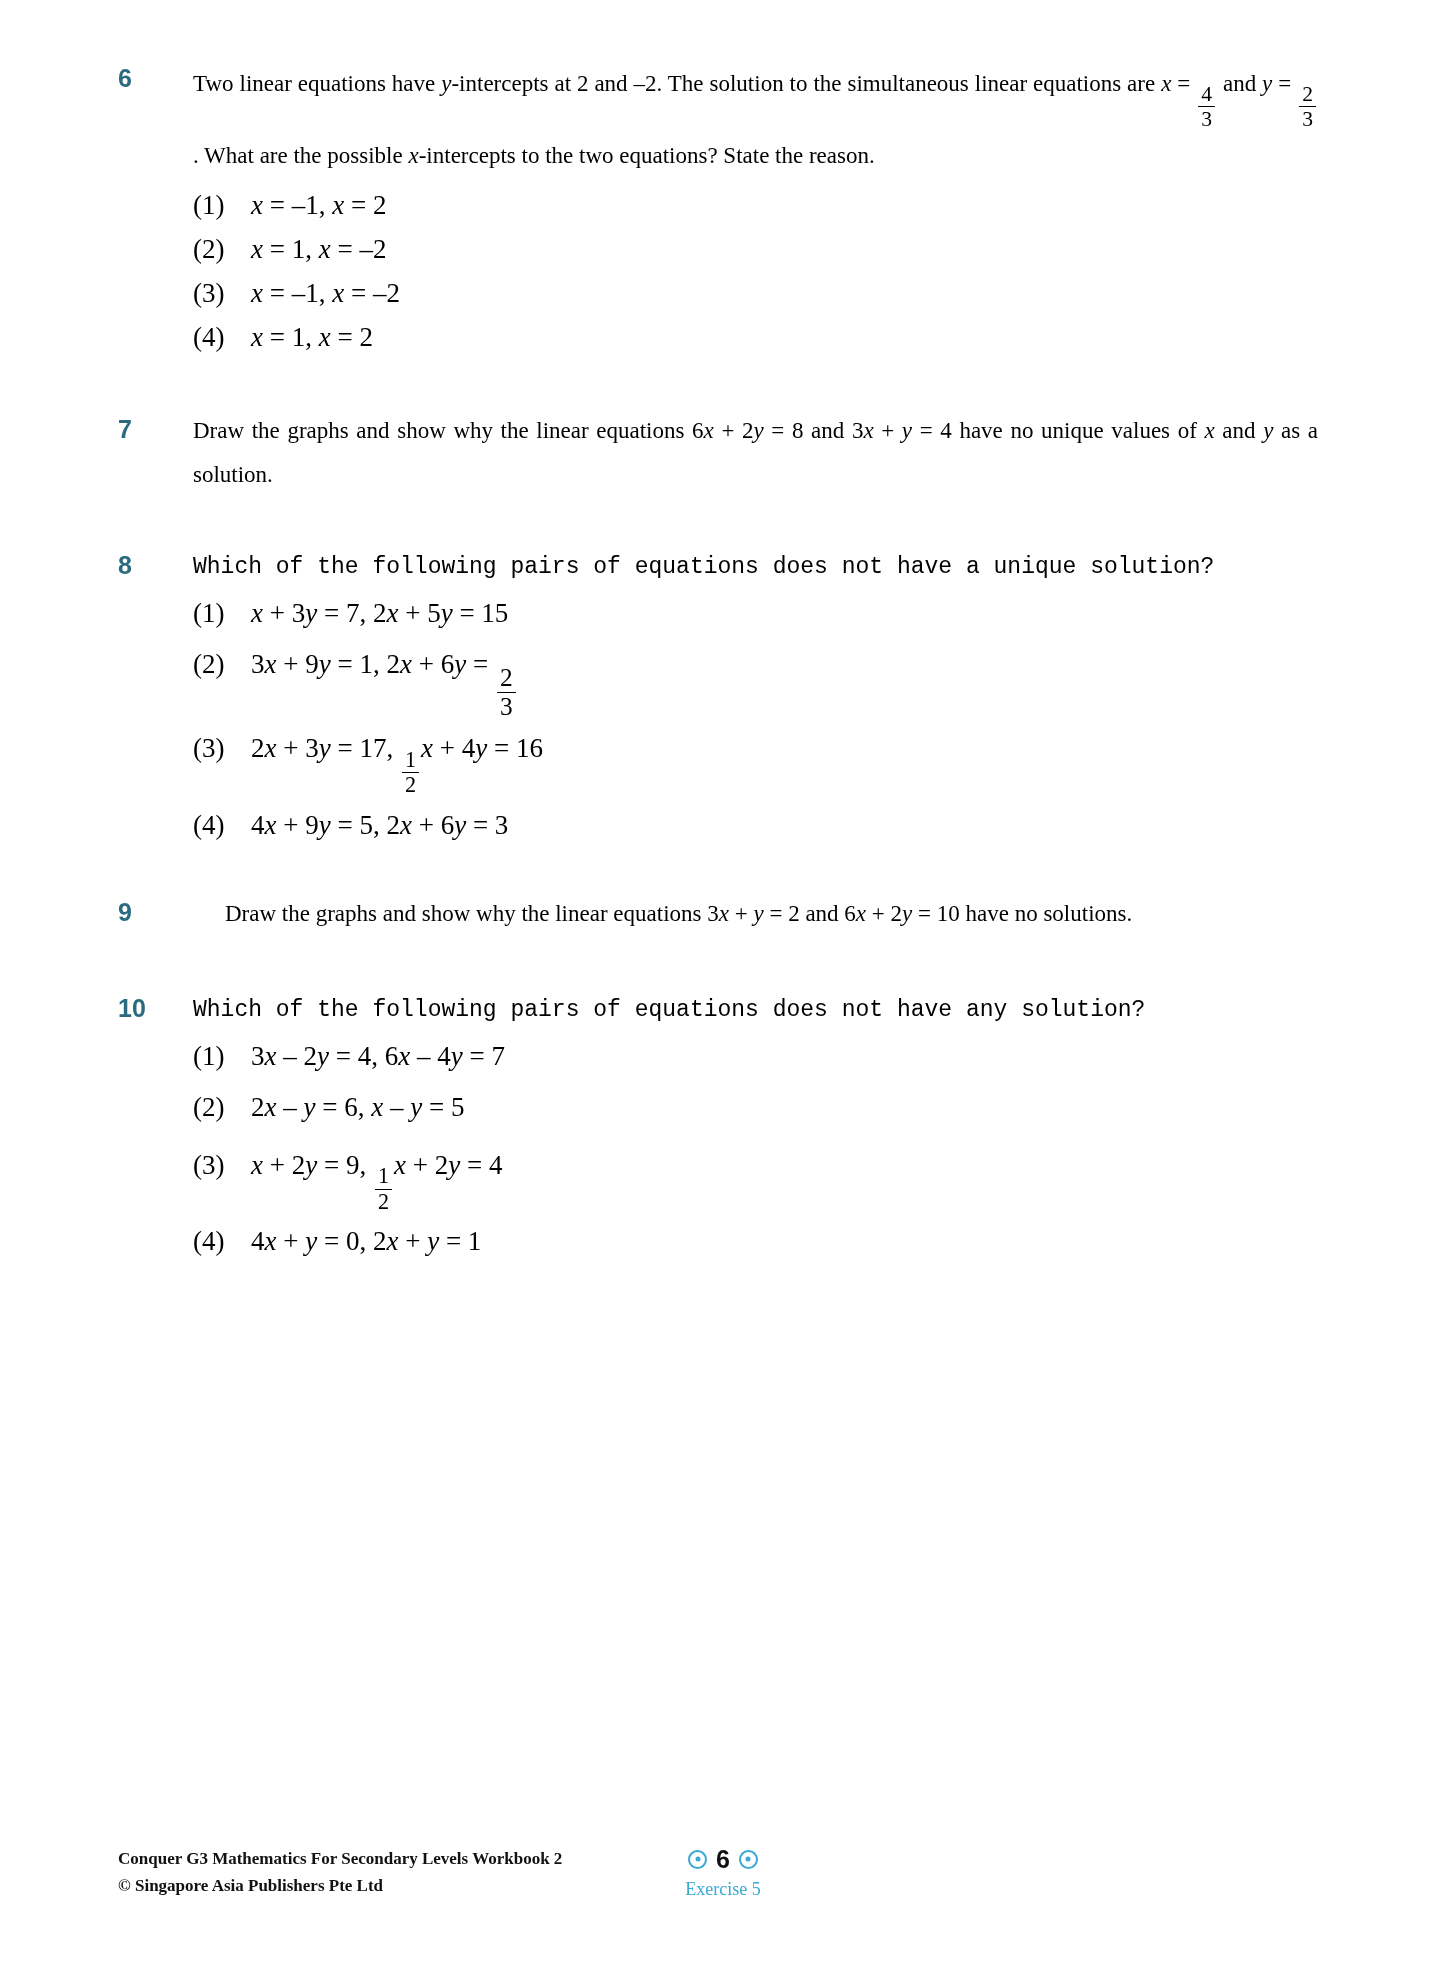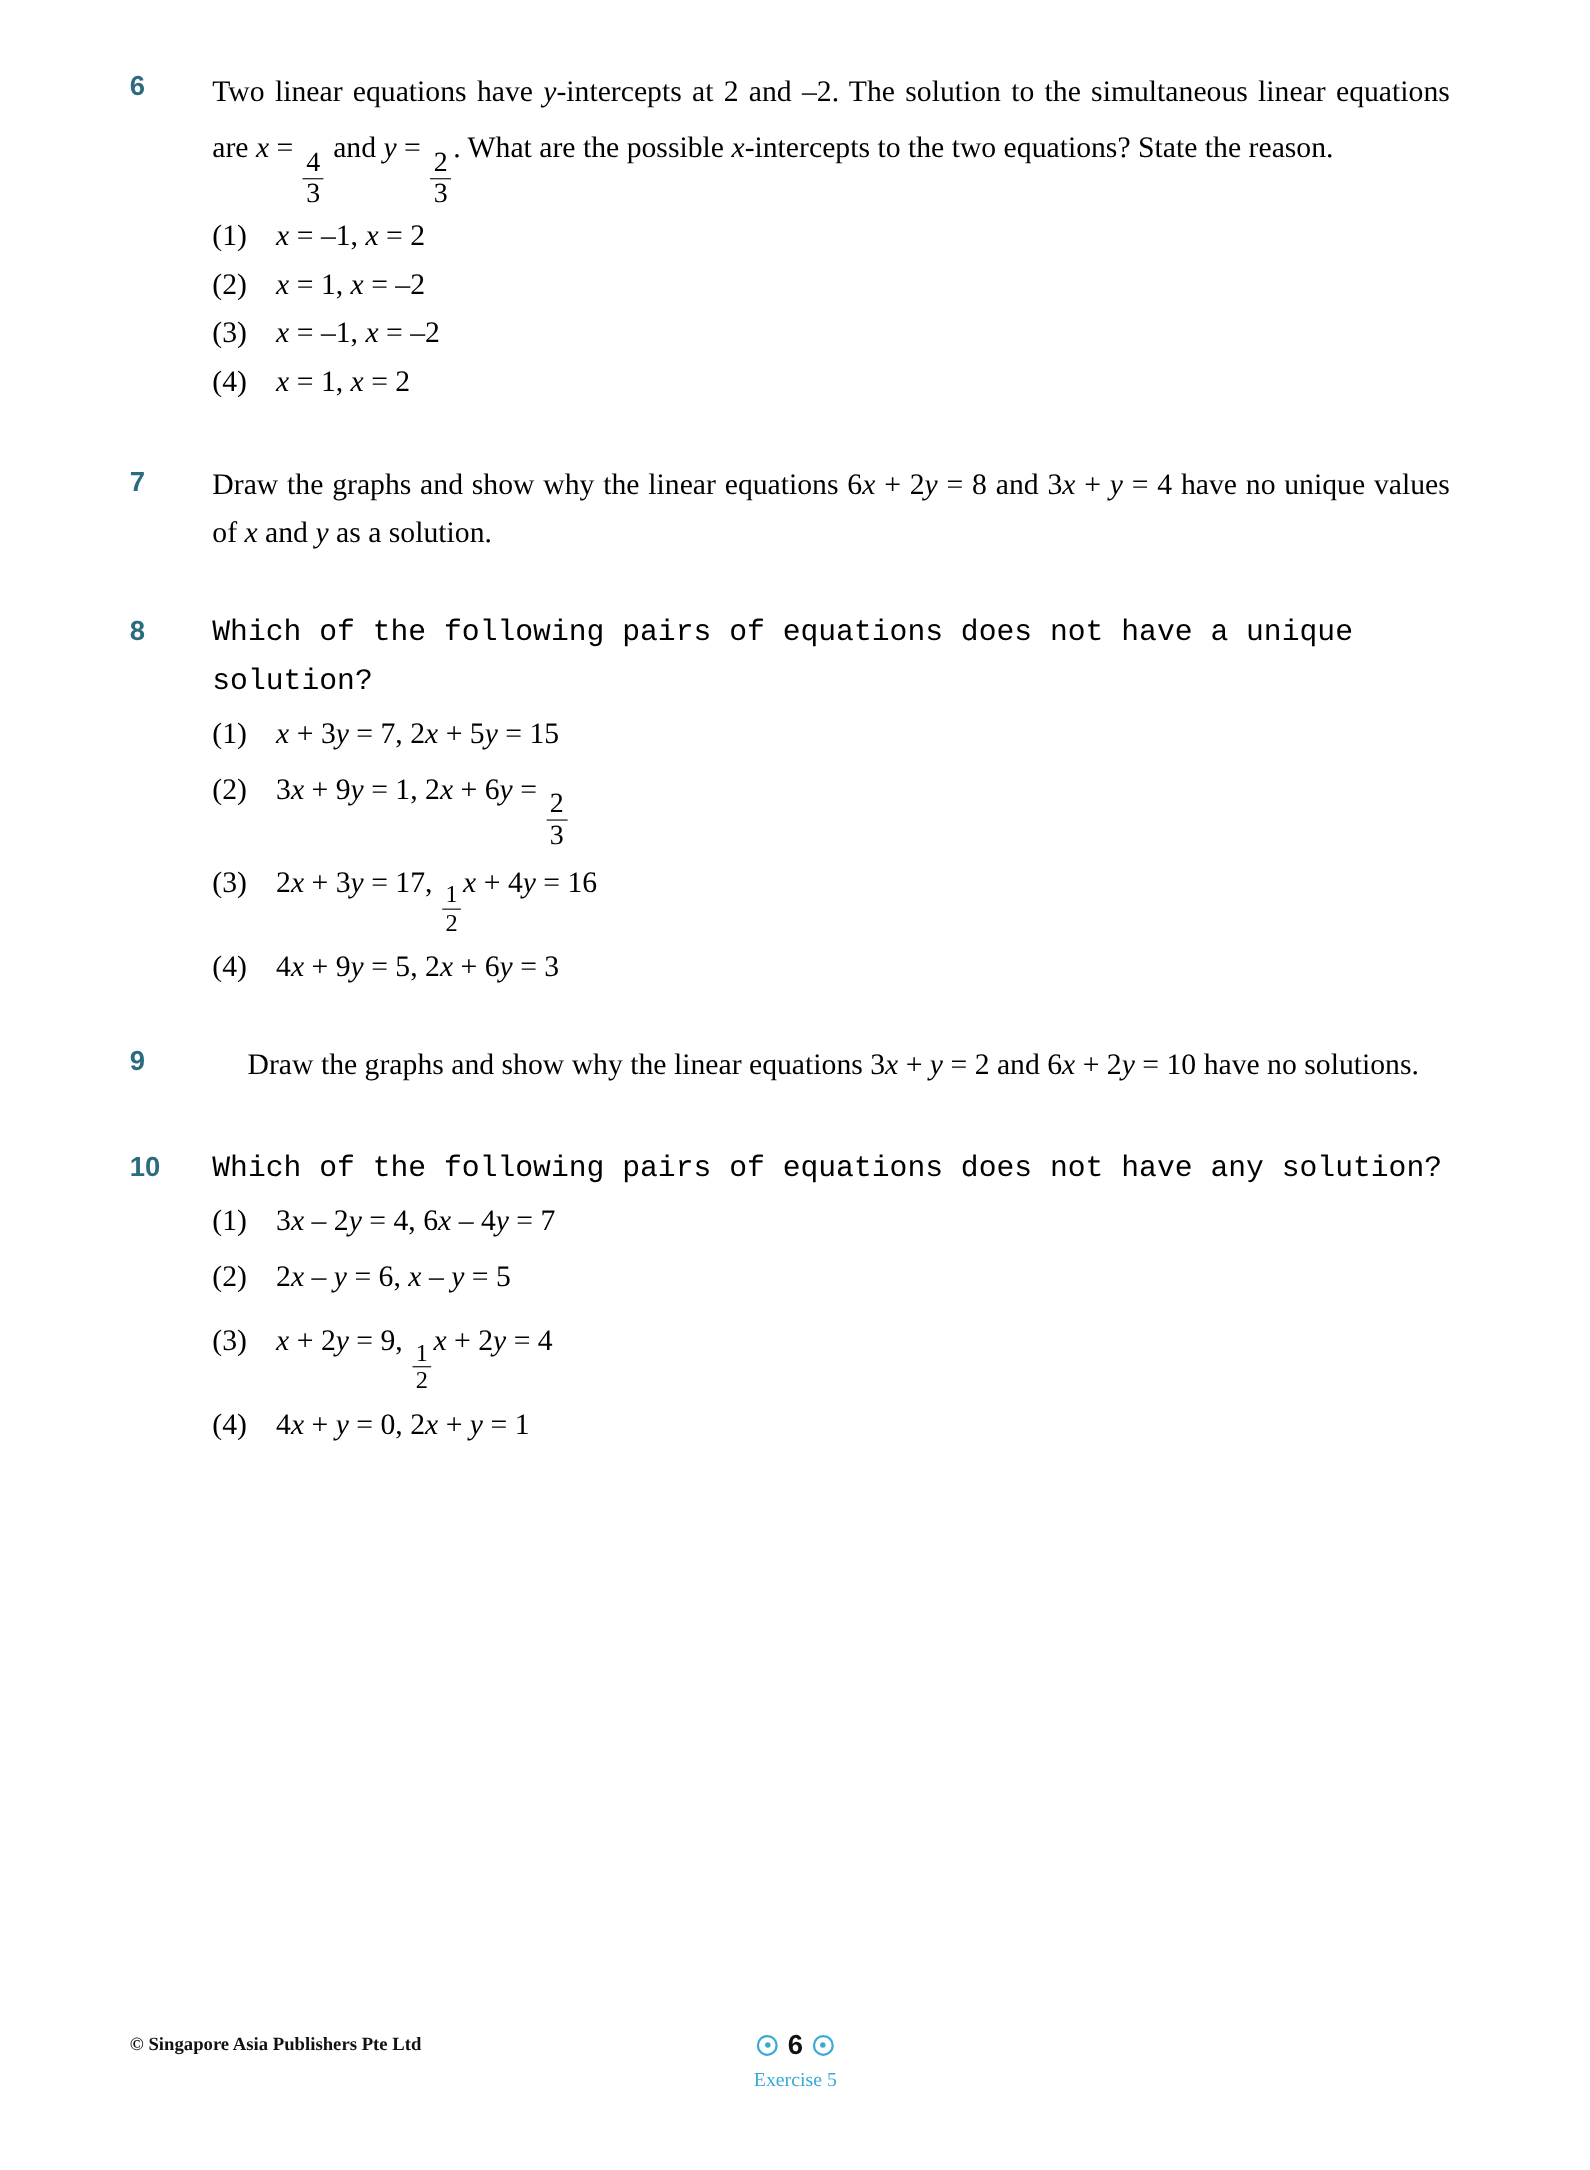--- a/index.html
+++ b/index.html
@@ -43,21 +43,21 @@
     font-size: 25px;
     color: #2b6b80;
     line-height: 38px;
     padding-top: 1px;
   }
   .qbody {
     flex: 1 1 auto;
     width: 915px;
   }
   .stem {
-    font-size: 27px;
+    font-size: 23px;
     line-height: 51px;
     text-align: justify;
     text-justify: inter-word;
   }
   .stem-nojust {
     text-align: left;
     font-family: Liberation Mono, monospace;
   }
 
   
@@ -283,20 +283,21 @@
             <span class="opt-text">4<i class="v">x</i> + <i class="v">y</i> = 0, 2<i class="v">x</i> + <i class="v">y</i> = 1</span>
           </div>
         </div>
       </div>
     </div>
 
   </div>
 
   <div class="footer">
     <div class="footer-left">
+      <div>Conquer G3 Mathematics For Secondary Levels Workbook 2</div>
       <div>© Singapore Asia Publishers Pte Ltd</div>
     </div>
     <div class="footer-center">
       <div class="pagerow">
         <span class="ring"></span>
         <span class="pagenum">6</span>
         <span class="ring"></span>
       </div>
       <div class="exercise">Exercise 5</div>
     </div>

